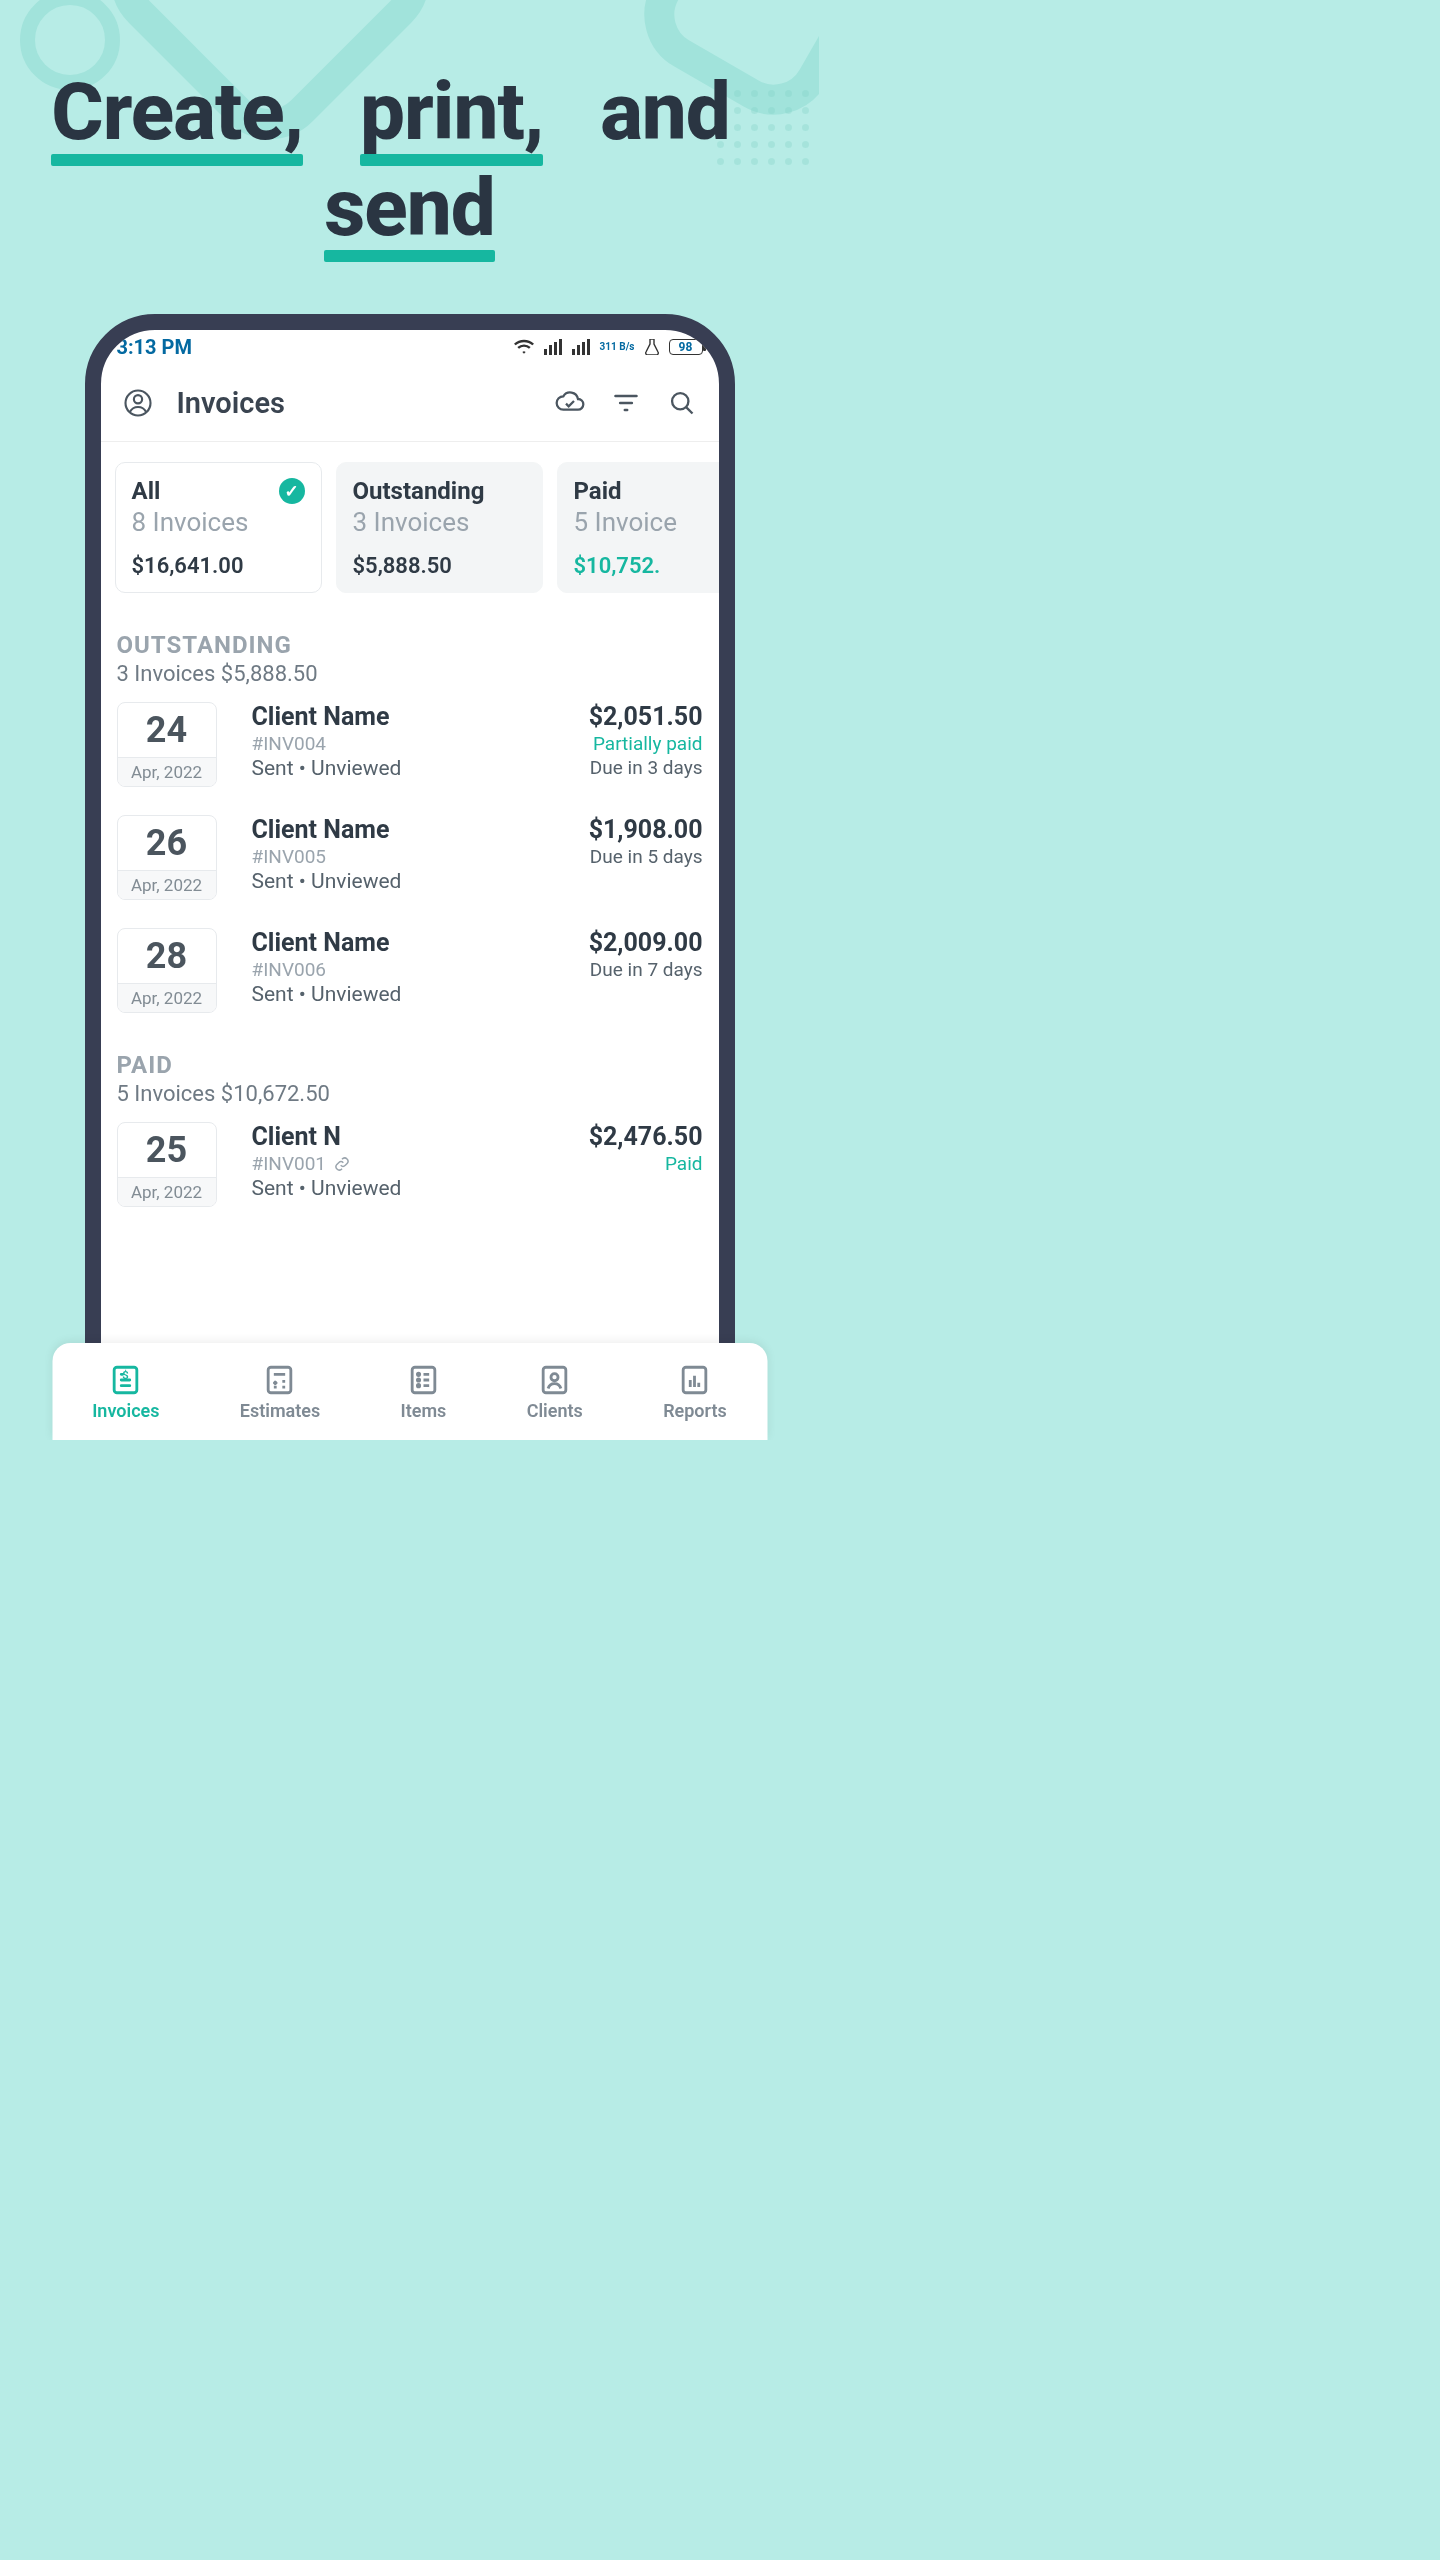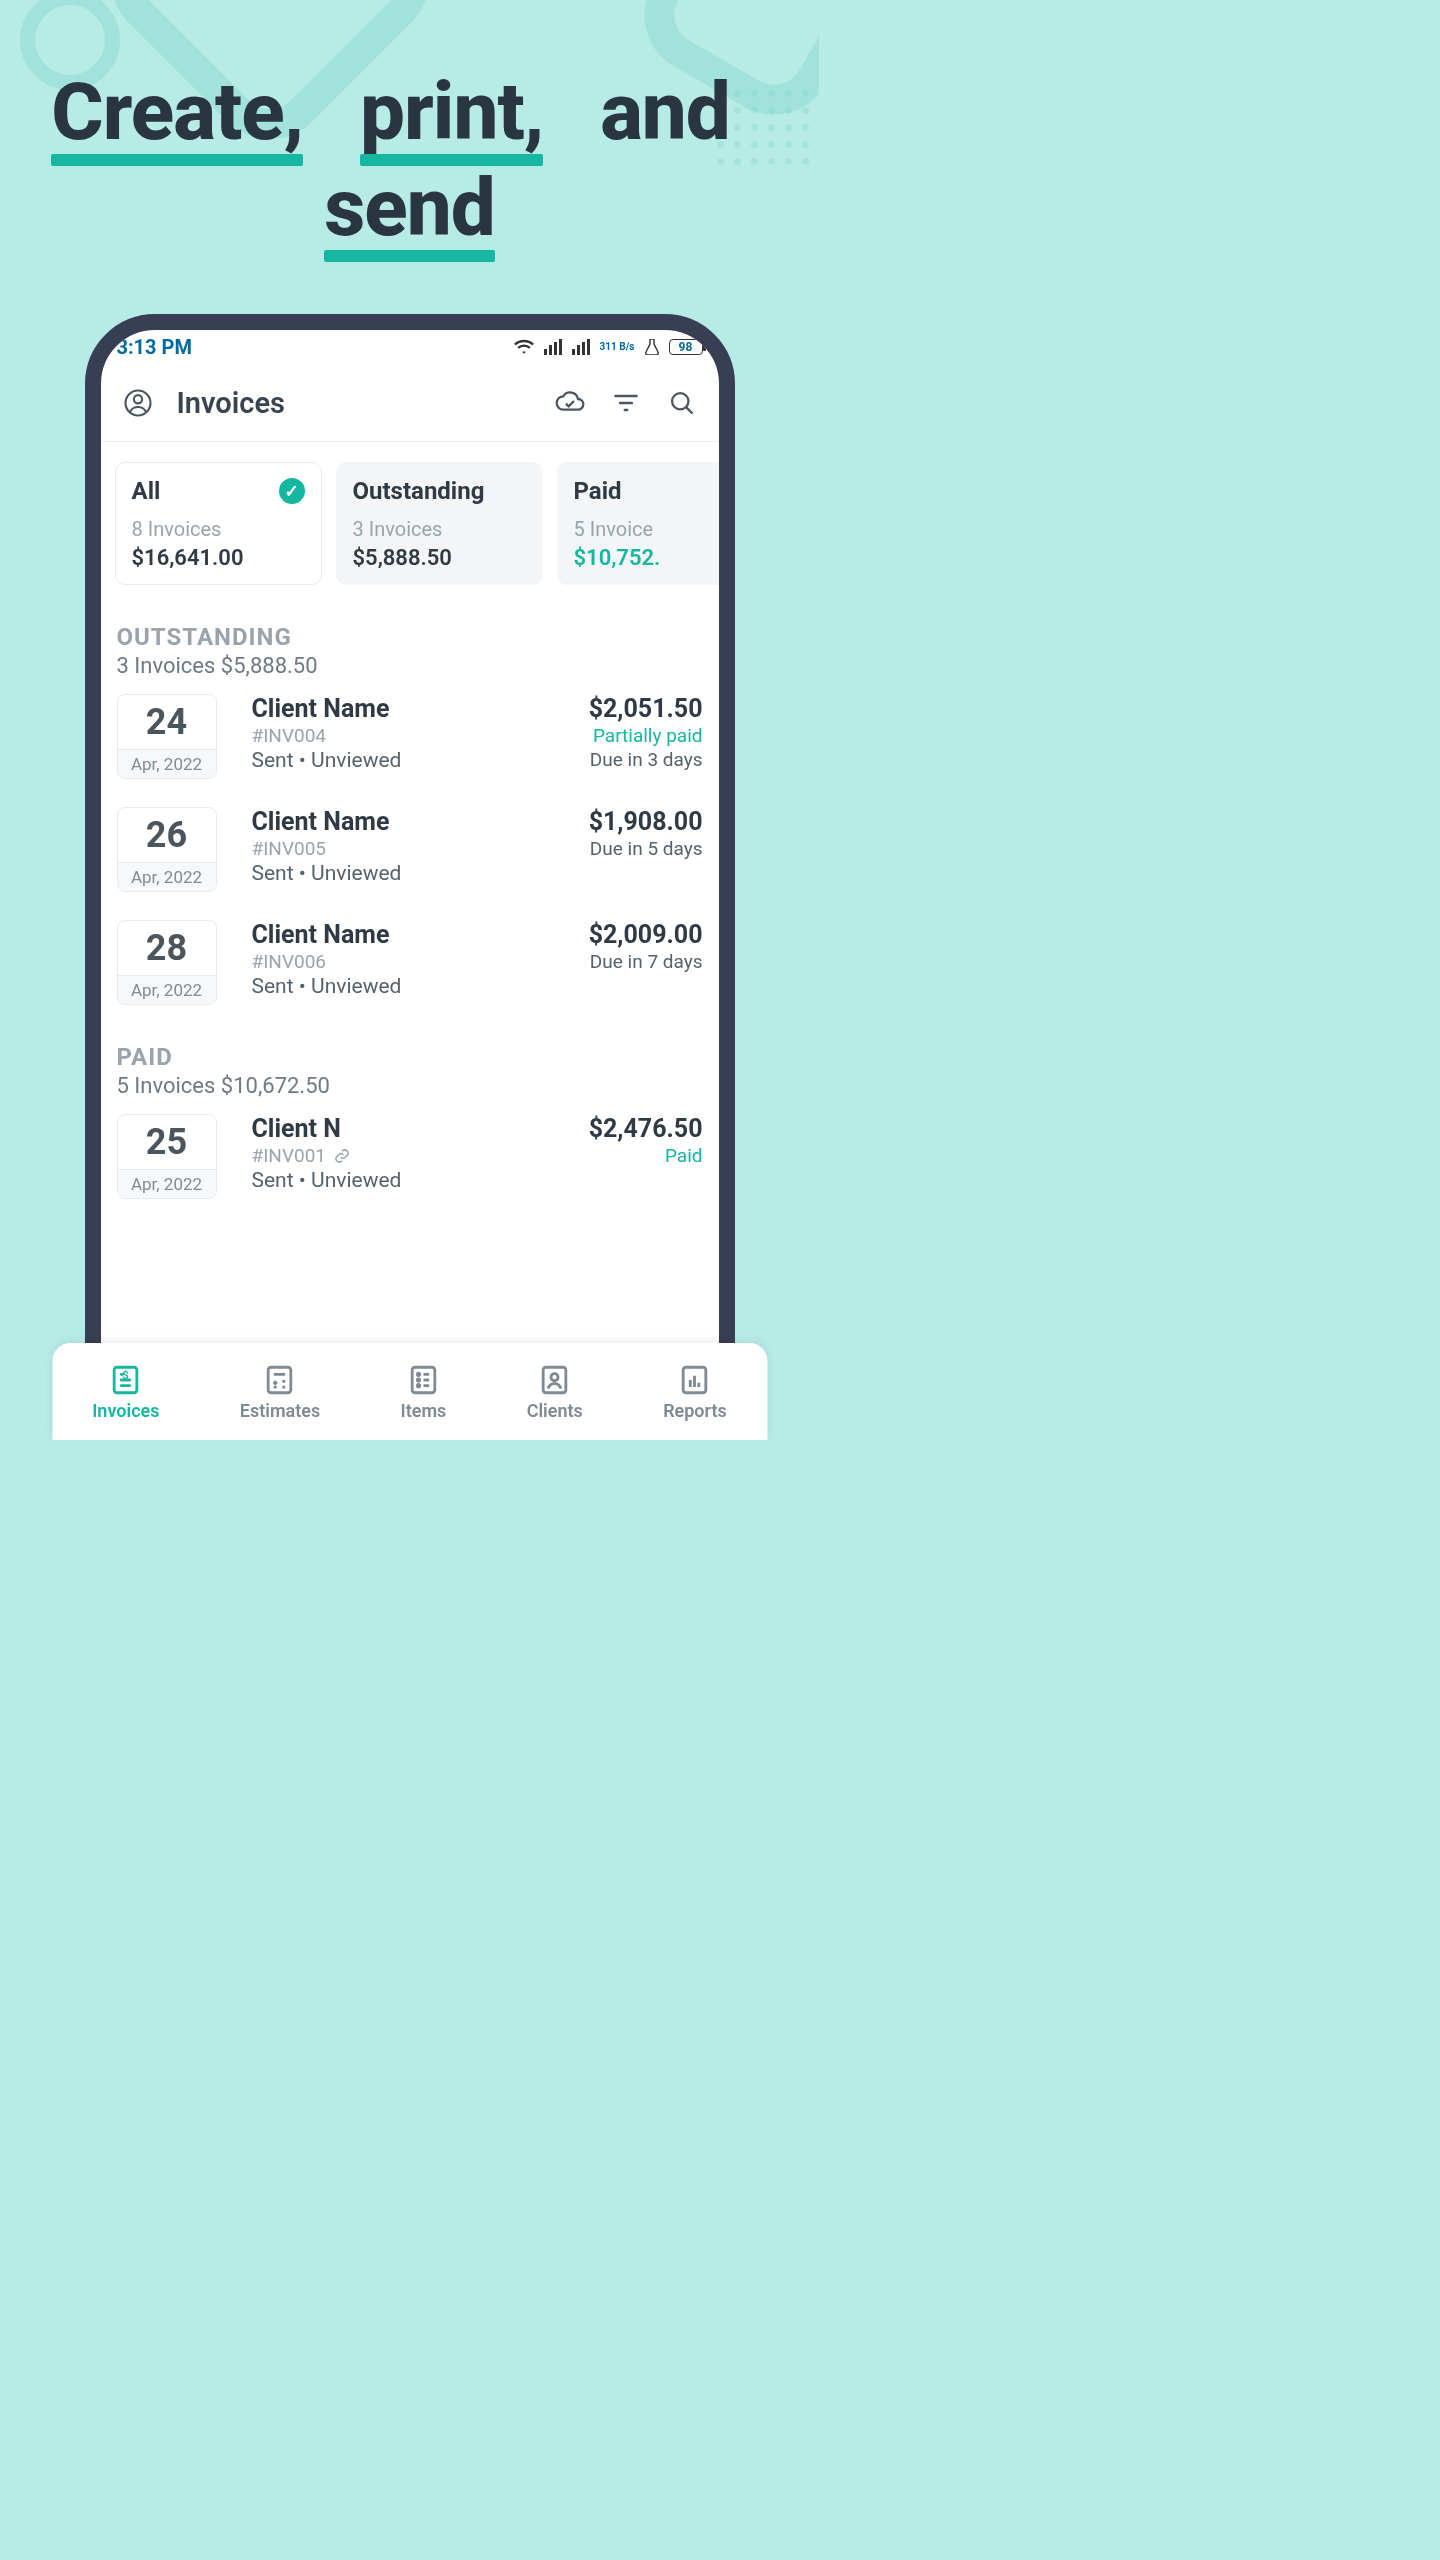--- a/index.html
+++ b/index.html
@@ -28,23 +28,23 @@
 
 
 .app-header { height: 78px; display: flex; align-items: center; padding: 0 20px; border-bottom: 1px solid #eee; gap: 22px; }
 .app-header .title { flex: 1; font-size: 29px; font-weight: 600; color: #3a4450; }
 .icon-btn { width: 34px; height: 34px; display: flex; align-items: center; justify-content: center; color: #4b5660; }
 
 
 .filter-row { display: flex; gap: 14px; padding: 20px 14px 14px 14px; overflow: hidden; }
 .filter-card { flex: 0 0 207px; padding: 14px 16px; border: 1.5px solid #e7eaed; border-radius: 10px; background: #fff; position: relative; }
 .filter-card.inactive { background: #f3f5f6; border-color: #f3f5f6; }
-.filter-card .ftitle { font-size: 24px; font-weight: 700; color: #2f3a45; margin-bottom: 12px; display: flex; align-items: center; gap: 12px; }
+.filter-card .ftitle { font-size: 24px; font-weight: 700; color: #2f3a45; margin-bottom: 2px; display: flex; align-items: center; gap: 12px; }
 .filter-card .checkmark { width: 26px; height: 26px; border-radius: 50%; background: #16b7a0; color: #fff; display: inline-flex; align-items: center; justify-content: center; font-size: 17px; margin-left: auto; }
-.filter-card .fsub { font-size: 20px; color: #9aa4ad; margin: 0 0 4px 0; }
+.filter-card .fsub { font-size: 26px; color: #9aa4ad; margin: 0 0 16px 0; }
 .filter-card .famount { font-size: 22px; font-weight: 600; color: #2f3a45; }
 .filter-card .famount.green { color: #16b7a0; }
 
 
 .section-hdr { padding: 24px 16px 2px 16px; }
 .section-hdr .stitle { font-size: 24px; font-weight: 700; color: #9aa4ad; letter-spacing: 1px; }
 .section-hdr .ssub { font-size: 22px; color: #6f7a84; margin-top: 2px; }
 
 
 .inv-row { display: flex; align-items: flex-start; gap: 35px; padding: 14px 16px; }

